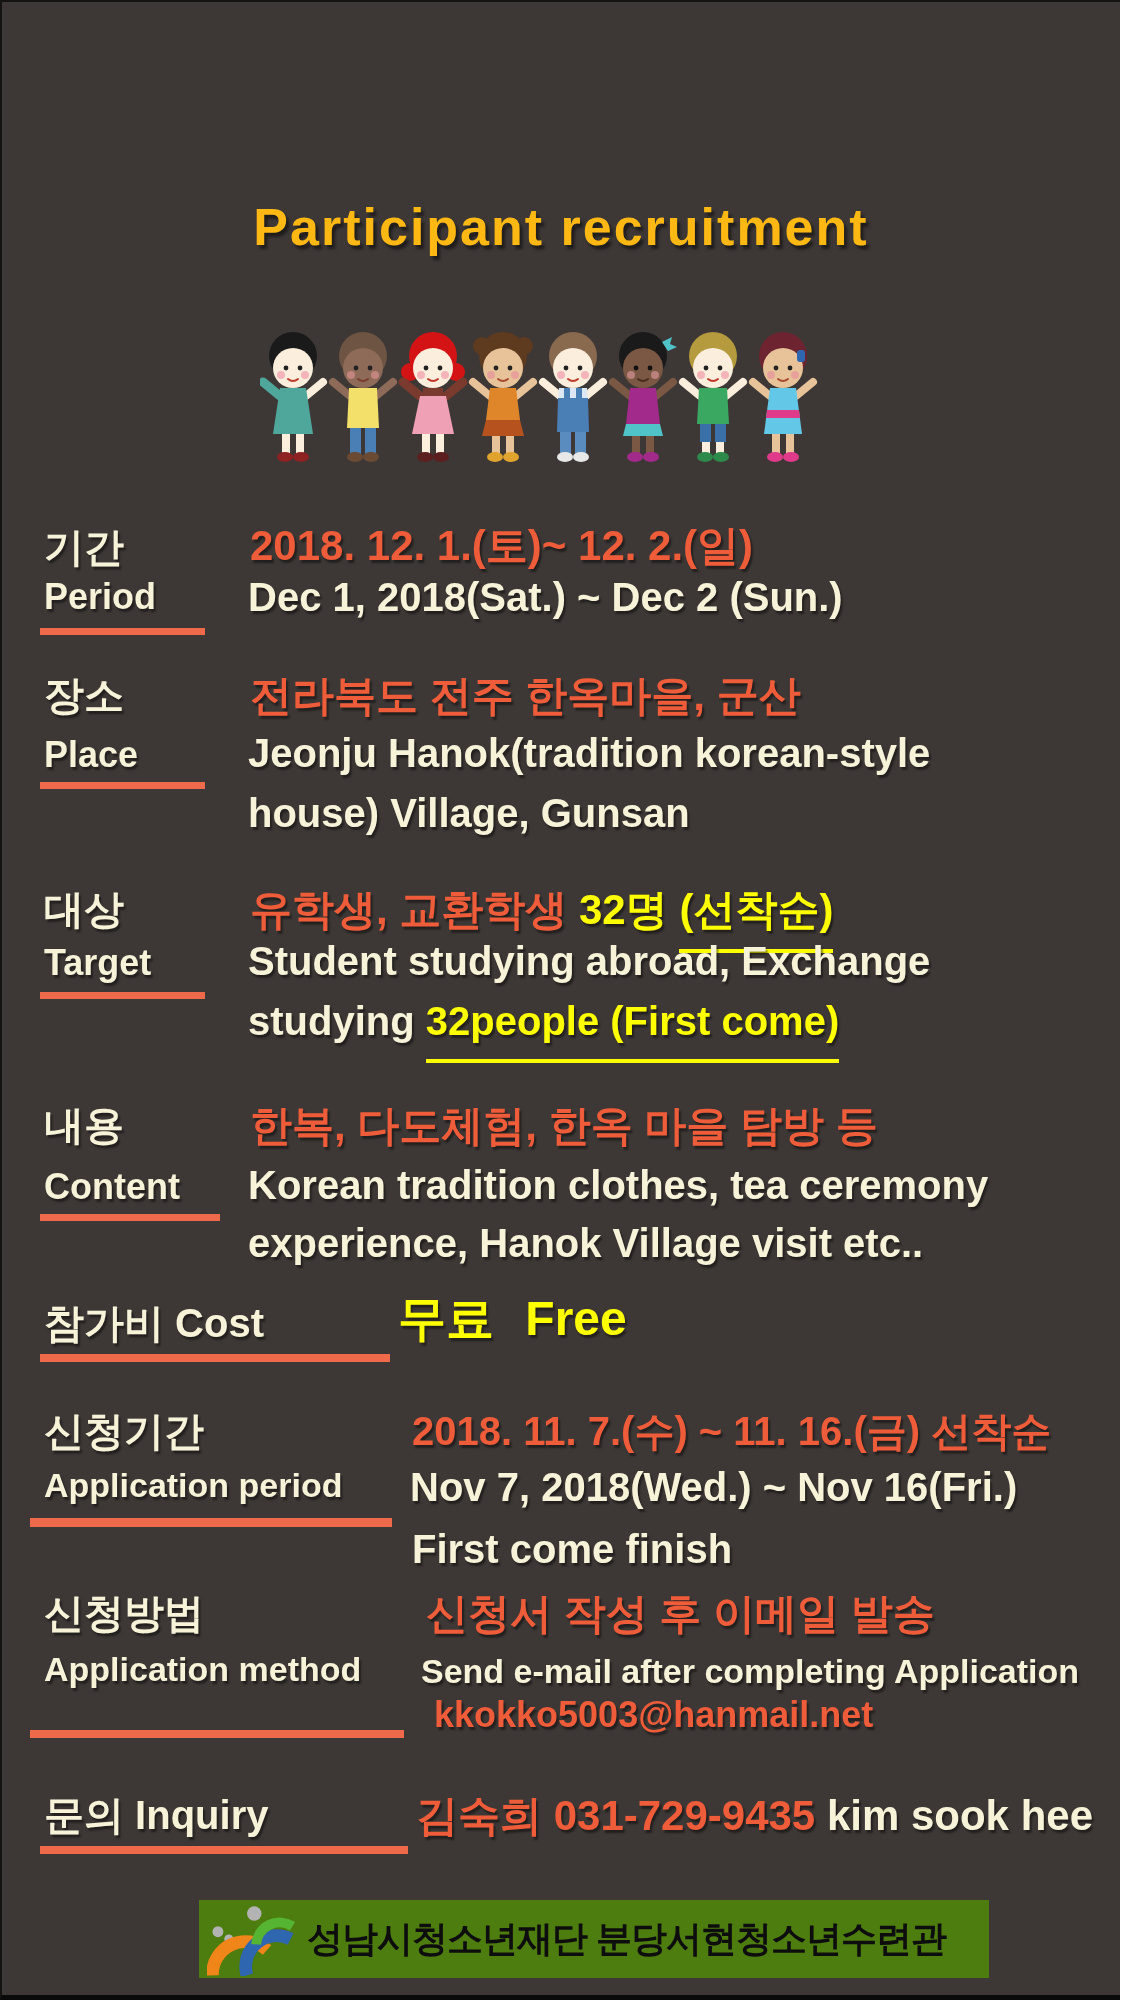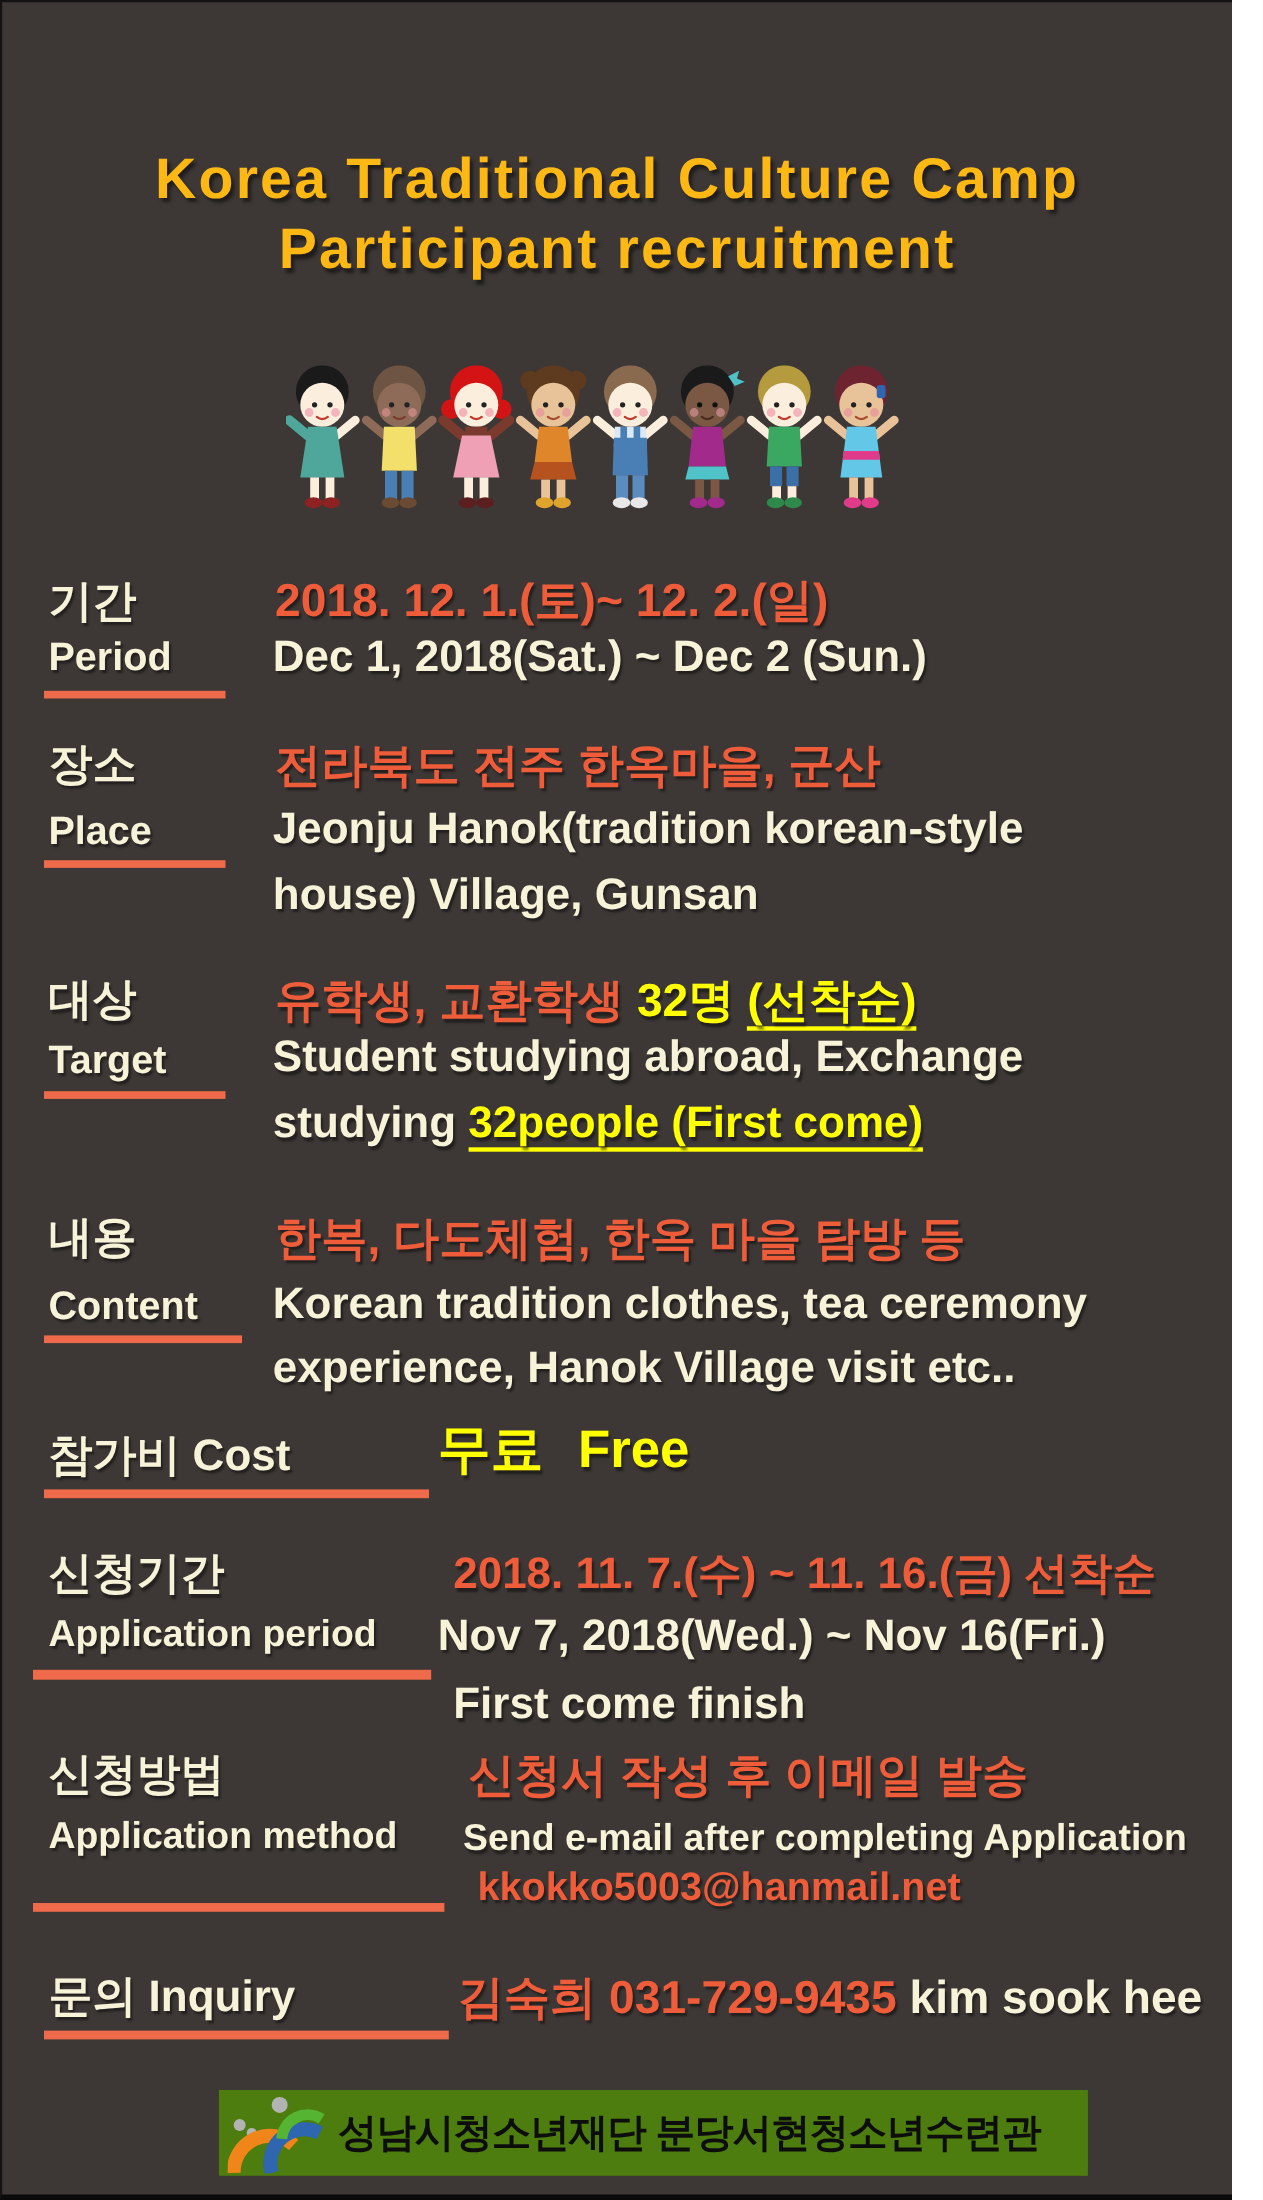--- a/index.html
+++ b/index.html
@@ -12,34 +12,33 @@
   .title-ko{font-size:68px;color:var(--cream);letter-spacing:1px;text-shadow:4px 5px 3px rgba(0,0,0,.45);}
   .title-en{font-size:52px;color:var(--gold);letter-spacing:2px;text-shadow:3px 4px 3px rgba(0,0,0,.5);}
   .lbl-ko{left:42px;font-size:40px;color:var(--cream);text-shadow:2px 3px 2px rgba(0,0,0,.45);}
   .lbl-en{left:42px;font-size:36px;color:var(--cream);text-shadow:2px 3px 2px rgba(0,0,0,.45);}
   .lbl-en.small{font-size:34px;}
   .rule{position:absolute;height:7px;background:var(--rule);}
   .val{font-size:40px;text-shadow:2px 3px 2px rgba(0,0,0,.45);}
   .orange{color:var(--orange);}
   .cream{color:var(--cream);}
   .yellow{color:var(--yellow);}
-  .ul-yellow{border-bottom:4px solid var(--yellow);padding-bottom:0;}
+  .ul-yellow{border-bottom:4px solid var(--yellow);padding-bottom:16px;}
   .kids{position:absolute;left:258px;top:330px;}
   .footer-box{position:absolute;left:197px;top:1898px;width:790px;height:78px;background:#4d7c0f;
               display:flex;align-items:center;}
   .footer-logo{margin-left:8px;flex:0 0 auto;}
   .footer-text{color:#0d0d0d;font-size:36px;font-weight:700;letter-spacing:-1px;white-space:nowrap;}
 </style>
 </head>
 <body>
 
 <div class="page">
   <div class="poster">
 
-    <div class="abs center title-en" style="top:134px">Korea Traditional Culture Camp</div>
     <div class="abs center title-en" style="top:198px">Participant recruitment</div>
 
     <svg class="kids" width="562" height="132" viewBox="0 0 562 132">
 
       <g transform="translate(0,0)">
         <circle cx="33" cy="24" r="24" fill="#1a1a1a"></circle>
           <circle cx="33" cy="36" r="20" fill="#fbeedd"></circle>
         <circle cx="26" cy="36" r="2.4" fill="#222"></circle>
           <circle cx="40" cy="36" r="2.4" fill="#222"></circle>
         <circle cx="21" cy="43" r="4" fill="#f2a9b4" opacity=".85"></circle>
@@ -224,21 +223,21 @@
     <div class="rule" style="left:38px;top:1352px;width:350px;height:8px"></div>
     <div class="abs val" style="left:396px;top:1292px;font-size:48px">
       <span class="yellow">무료</span>
       <span class="yellow" style="margin-left:18px">Free</span>
     </div>
 
     <div class="abs lbl-ko" style="top:1408px">신청기간</div>
     <div class="abs lbl-en small" style="top:1466px">Application period</div>
     <div class="rule" style="left:28px;top:1516px;width:362px;height:9px"></div>
     <div class="abs val orange" style="left:410px;top:1408px;font-size:40px">2018. 11. 7.(수) ~ 11. 16.(금) 선착순</div>
-    <div class="abs val cream" style="left:396px;top:1464px">Nov 7, 2018(Wed.) ~ Nov 16(Fri.)</div>
+    <div class="abs val cream" style="left:408px;top:1464px">Nov 7, 2018(Wed.) ~ Nov 16(Fri.)</div>
     <div class="abs val cream" style="left:410px;top:1526px">First come finish</div>
 
     <div class="abs lbl-ko" style="top:1590px">신청방법</div>
     <div class="abs lbl-en small" style="top:1650px">Application method</div>
     <div class="rule" style="left:28px;top:1728px;width:374px;height:8px"></div>
     <div class="abs val cream" style="left:419px;top:1652px;font-size:34px">Send e-mail after completing Application</div>
     <div class="abs val orange" style="left:424px;top:1590px;font-size:42px">신청서 작성 후 이메일 발송</div>
     <div class="abs val orange" style="left:432px;top:1694px;font-size:36px">kkokko5003@hanmail.net</div>
 
     <div class="abs lbl-ko" style="top:1792px">문의 Inquiry</div>

